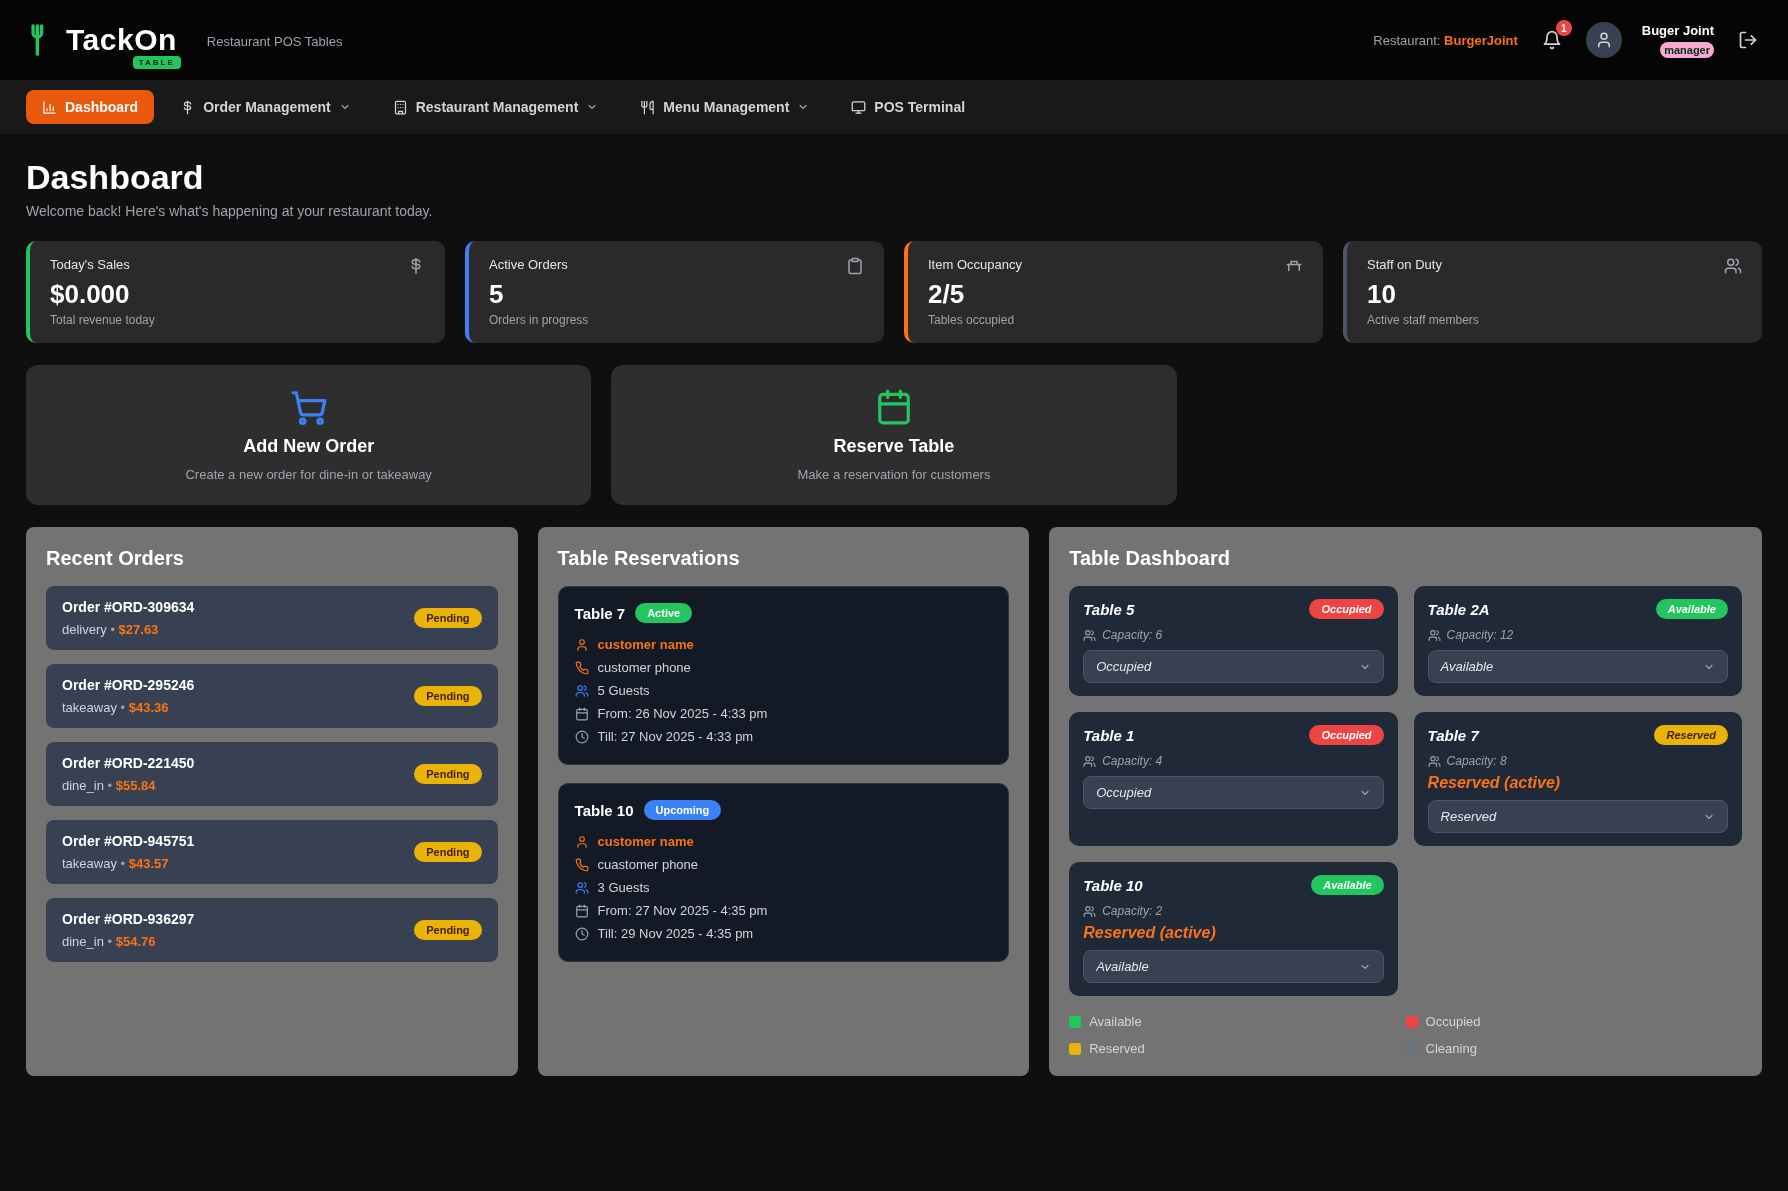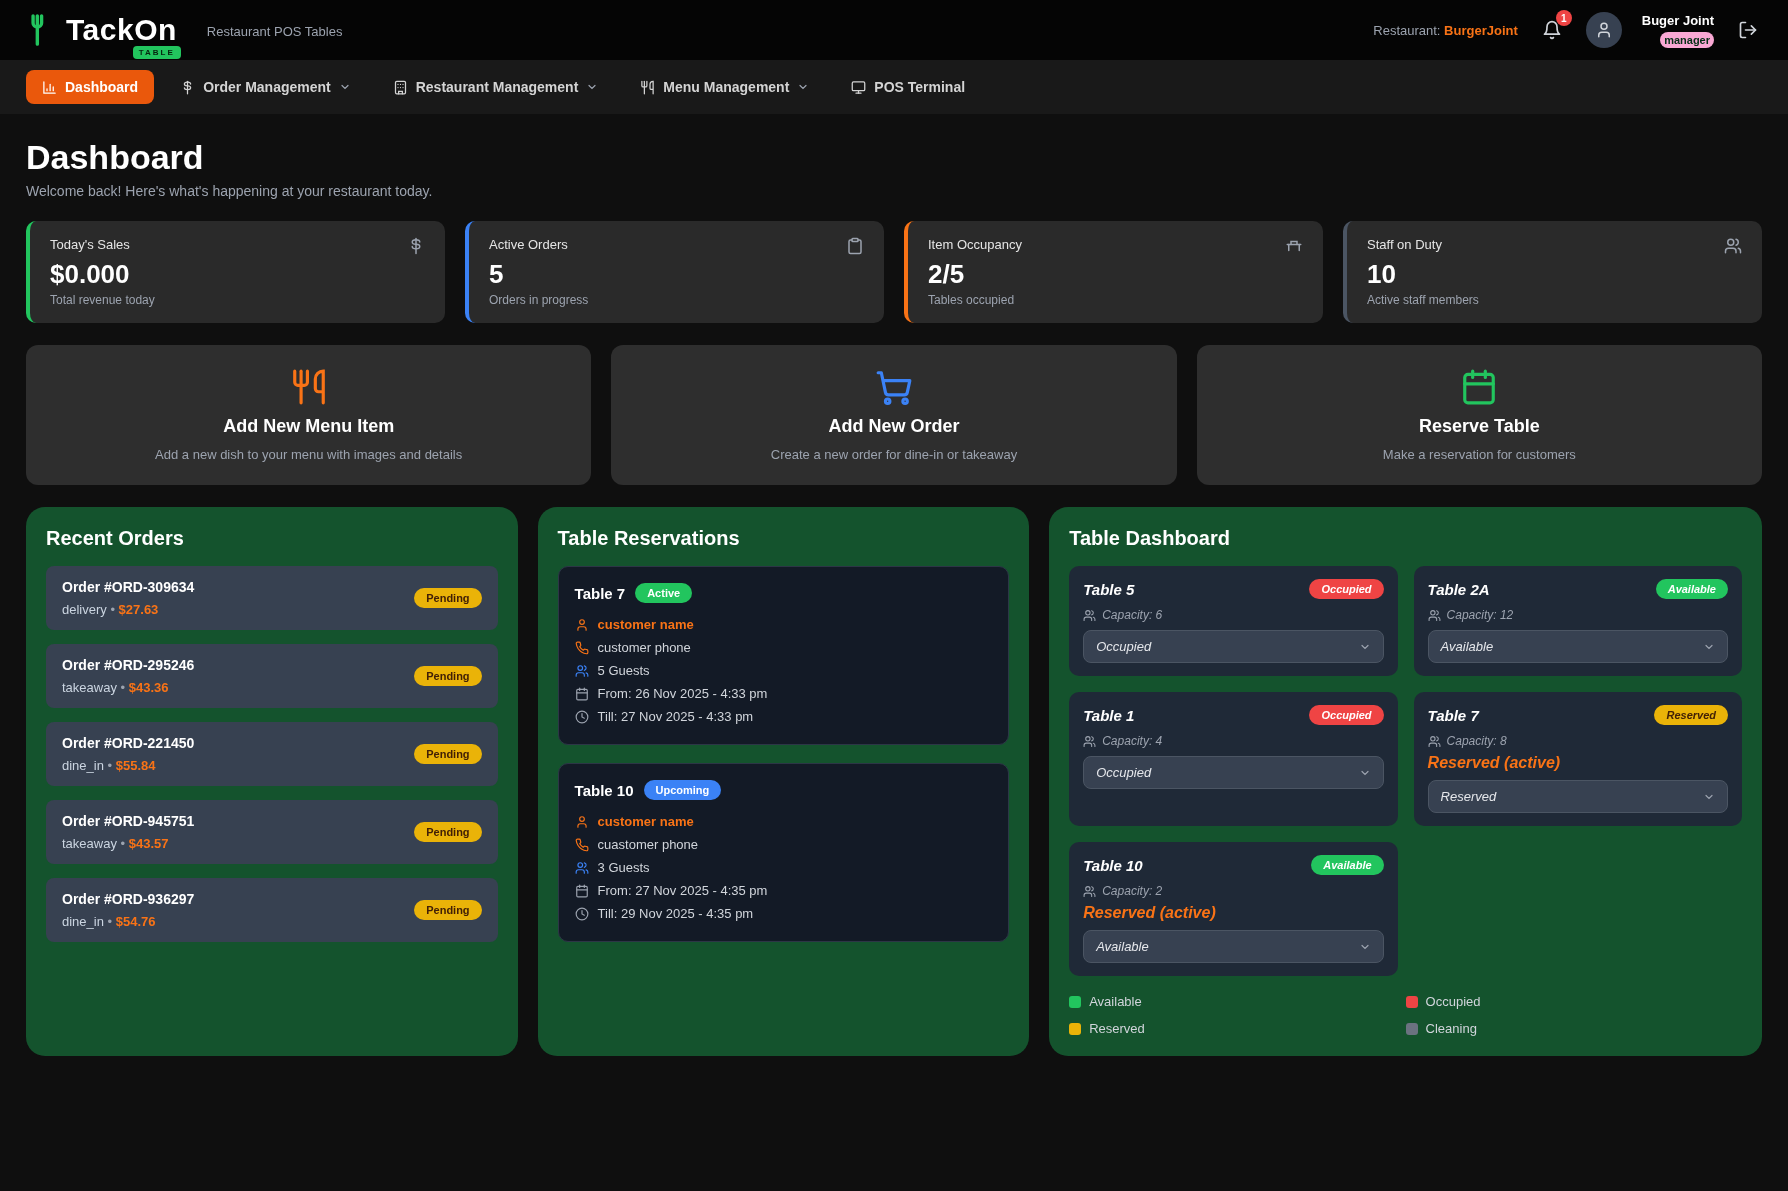--- a/index.html
+++ b/index.html
@@ -7,21 +7,21 @@
   body {
     background: #0f0f0f;
     font-family: "Liberation Sans", sans-serif;
     color: #e5e5e5;
     overflow-x: hidden;
   }
   svg { display: block; }
 
   
   .header {
-    height: 60px; background: #050505;
+    height: 80px; background: #050505;
     display: flex; align-items: center; justify-content: space-between;
     padding: 0 26px;
   }
   .header-left { display: flex; align-items: center; gap: 22px; }
   .logo { display: flex; align-items: center; gap: 6px; }
   .logo-text-wrap { position: relative; display: inline-block; }
   .logo-text { font-size: 30px; font-weight: 800; color: #ffffff; letter-spacing: 0.5px; }
   .logo-badge {
     position: absolute; right: -4px; bottom: -12px;
     background: #22c55e; color: #06260f;
@@ -91,21 +91,21 @@
     display: flex; flex-direction: column; align-items: center; justify-content: center; gap: 10px;
   }
   .action-icon.orange { color: #f97316; }
   .action-icon.blue   { color: #3b82f6; }
   .action-icon.green  { color: #22c55e; }
   .action-title { font-size: 18px; font-weight: 800; color: #fff; }
   .action-desc { font-size: 13px; color: #9ca3af; }
 
   
   .bottom-grid { display: grid; grid-template-columns: 1fr 1fr 1.45fr; gap: 20px; padding: 22px 26px 30px 26px; align-items: stretch; }
-  .panel { background: #14532d; border-radius: 19px; padding: 20px; }
+  .panel { background: #737373; border-radius: 8px; padding: 20px; }
   .panel-title { font-size: 20px; font-weight: 800; color: #fff; margin-bottom: 16px; }
 
   
   .order-row {
     background: #374151; border-radius: 8px; padding: 13px 16px; margin-bottom: 14px;
     display: flex; justify-content: space-between; align-items: center; cursor: pointer;
   }
   .order-id { font-size: 14px; font-weight: 700; color: #ffffff; }
   .order-sub { margin-top: 7px; font-size: 13px; color: #cbd5e1; }
   .order-type { color: #cbd5e1; }
@@ -333,31 +333,20 @@
           </svg>
       </span>
     </div>
     <div class="stat-value">10</div>
     <div class="stat-sub">Active staff members</div>
   </div>
 </div>
 
 <div class="actions-row">
   <div class="action-card">
-    <span class="action-icon orange">
-      <svg width="38" height="38" viewBox="0 0 24 24" fill="none" stroke="currentColor" stroke-width="2" stroke-linecap="round">
-          <path d="M3 2v7c0 1.1.9 2 2 2h4a2 2 0 0 0 2-2V2"></path>
-          <path d="M7 2v20"></path>
-          <path d="M21 15V2a5 5 0 0 0-5 5v6c0 1.1.9 2 2 2h3Zm0 0v7"></path>
-        </svg>
-    </span>
-    <div class="action-title">Add New Menu Item</div>
-    <div class="action-desc">Add a new dish to your menu with images and details</div>
-  </div>
-  <div class="action-card">
     <span class="action-icon blue">
       <svg width="38" height="38" viewBox="0 0 24 24" fill="none" stroke="currentColor" stroke-width="2" stroke-linecap="round" stroke-linejoin="round">
           <circle cx="8" cy="21" r="1.4"></circle>
           <circle cx="19" cy="21" r="1.4"></circle>
           <path d="M2 3h2l2.6 12.4a2 2 0 0 0 2 1.6h9.8a2 2 0 0 0 2-1.6L22 8H5"></path>
         </svg>
     </span>
     <div class="action-title">Add New Order</div>
     <div class="action-desc">Create a new order for dine-in or takeaway</div>
   </div>

